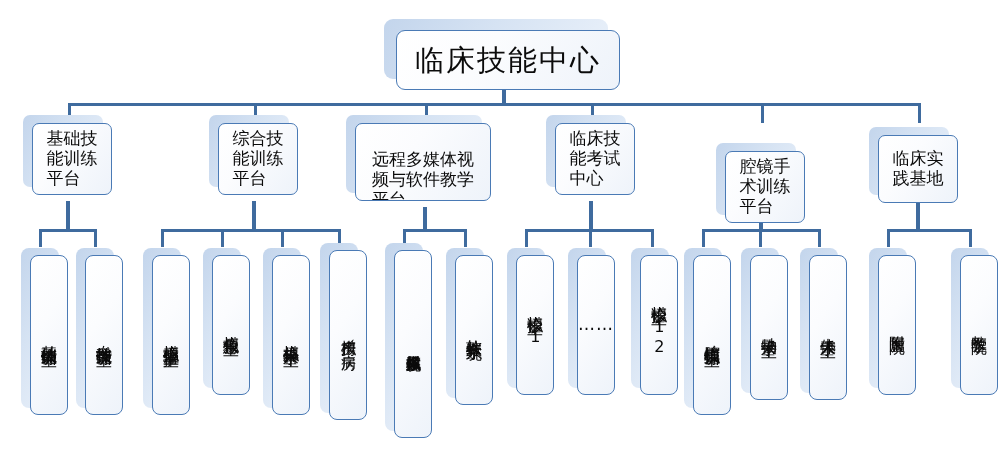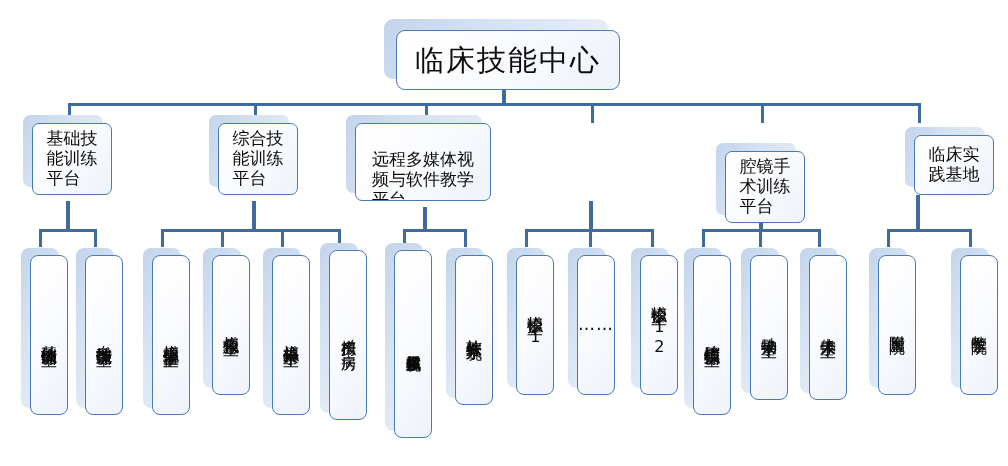--- a/index.html
+++ b/index.html
@@ -166,31 +166,39 @@
 
   <div class="node branch wide" style="left:355px;top:123px;width:136px;height:78px;">
     <div class="plate"></div>
     <div class="box">
       <span class="label">远程多媒体视
 频与软件教学
 平台</span>
     </div>
   </div>
 
+  <div class="node branch" style="left:555px;top:123px;width:80px;height:72px;">
+    <div class="plate"></div>
+    <div class="box">
+      <span class="label">临床技
+能考试
+中心</span>
+    </div>
+  </div>
 
   <div class="node branch" style="left:725px;top:113px;width:80px;height:72px;margin-top:38px;">
     <div class="plate"></div>
     <div class="box">
       <span class="label">腔镜手
 术训练
 平台</span>
     </div>
   </div>
 
-  <div class="node branch" style="left:914px;top:135px;width:80px;height:60px;">
+  <div class="node branch" style="left:878px;top:135px;width:80px;height:68px;">
     <div class="plate"></div>
     <div class="box">
       <span class="label">临床实
 践基地</span>
     </div>
   </div>
 
   <div class="node leaf" style="left:30px;top:255px;width:38px;height:160px;">
     <div class="plate"></div>
     <div class="box">

